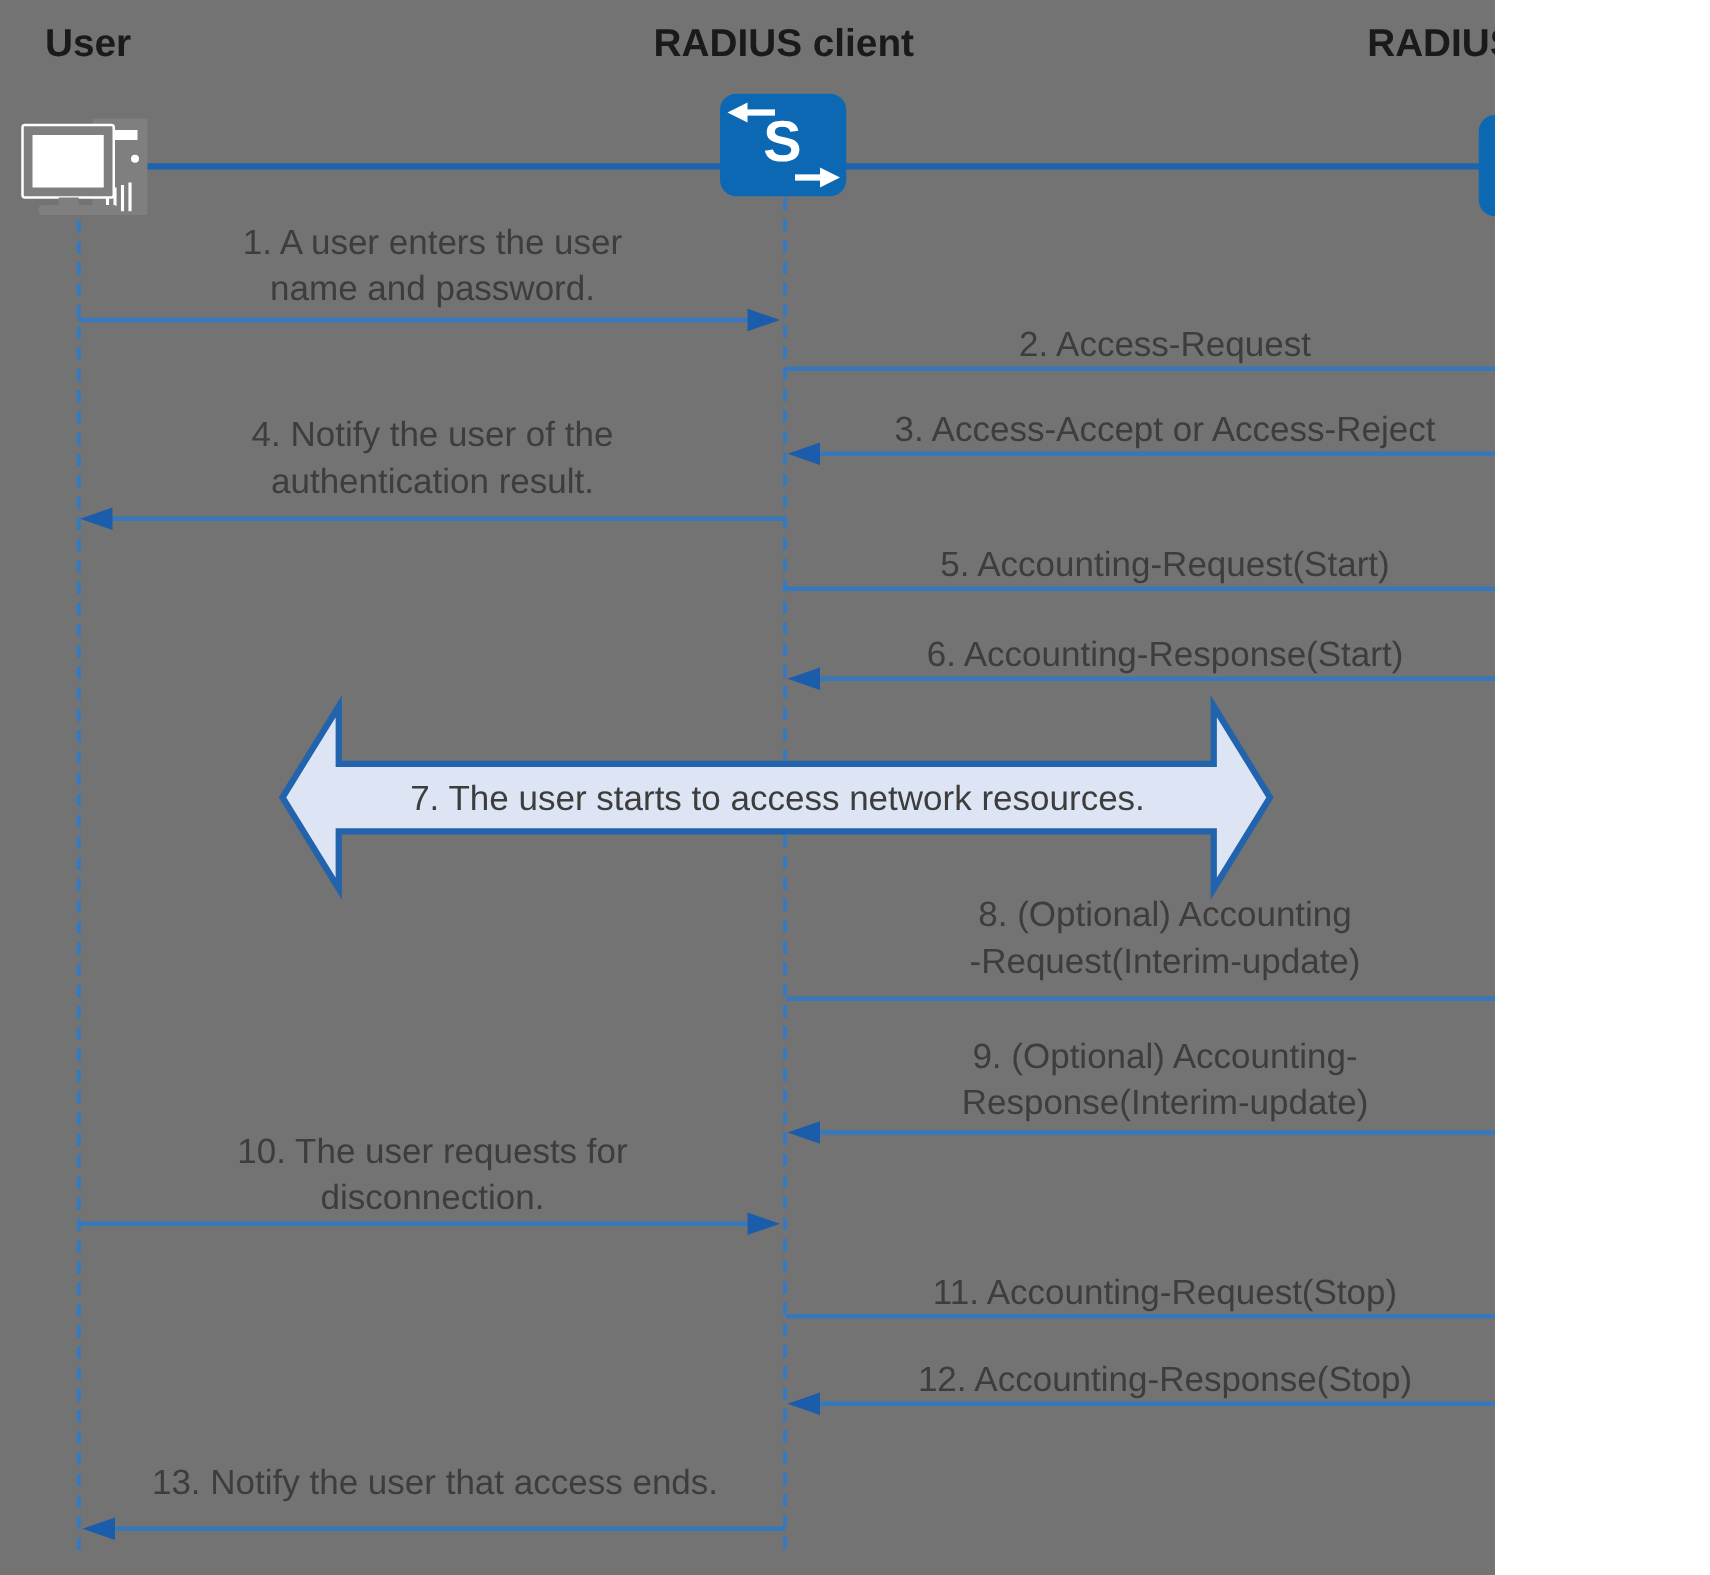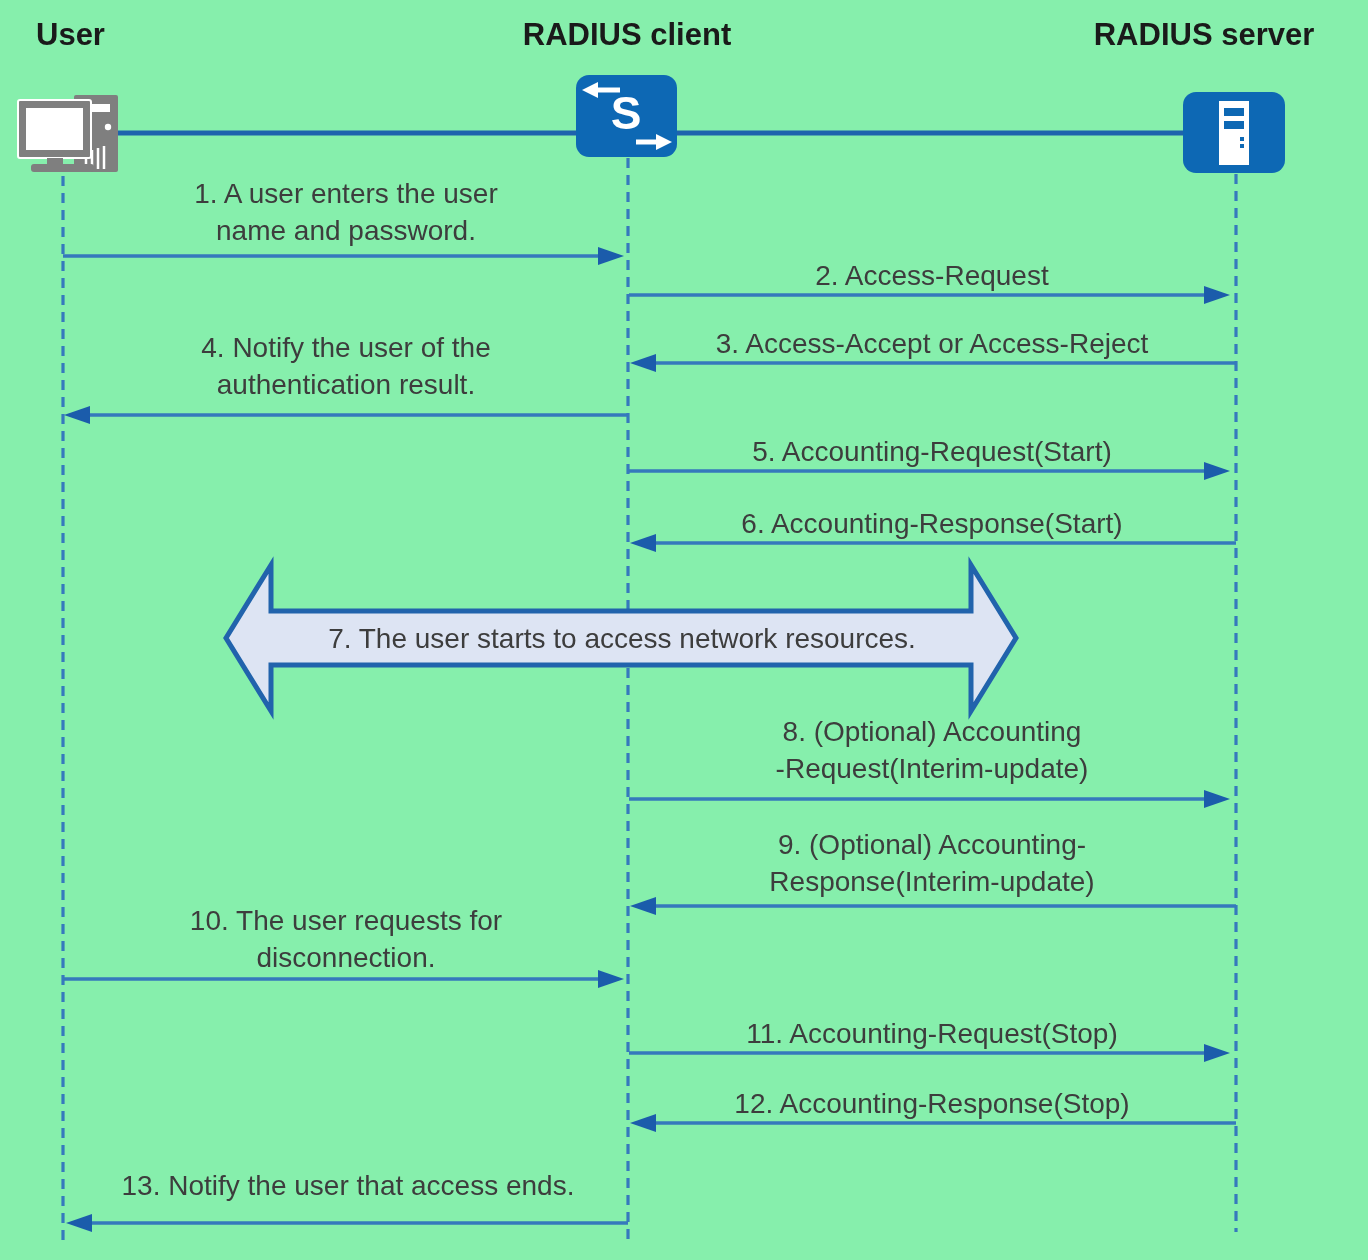--- a/index.html
+++ b/index.html
@@ -1,16 +1,16 @@
 <!DOCTYPE html>
 <html><head>
 <meta charset="utf-8">
 <style>
   html,body { margin:0; padding:0; background:#ffffff; }
-  .stage { position:relative; width:1368px; height:1260px; background:#86efac; overflow:hidden; }
+  .stage { position:relative; width:1196px; height:1260px; background:#737373; overflow:hidden; }
 
   .connector { stroke:#1e63ad; stroke-width:5; fill:none; }
   .lifeline  { stroke:#3679bd; stroke-width:3.2; stroke-dasharray:10 7; fill:none; }
   .mline     { stroke:#3579bc; stroke-width:3.5; fill:none; }
   .mhead     { fill:#1b5cab; stroke:none; }
   .mtext     { font-family:"Liberation Sans", sans-serif; font-size:28px; fill:#3d3d3d; text-anchor:middle; }
   .htext     { font-family:"Liberation Sans", sans-serif; font-size:31px; font-weight:bold; fill:#1a1a1a; }
   .hmid      { text-anchor:middle; }
   .banner    { fill:#dde4f3; stroke:#2163ac; stroke-width:5; stroke-linejoin:miter; }
   .bluefill  { fill:#0d68b4; }

